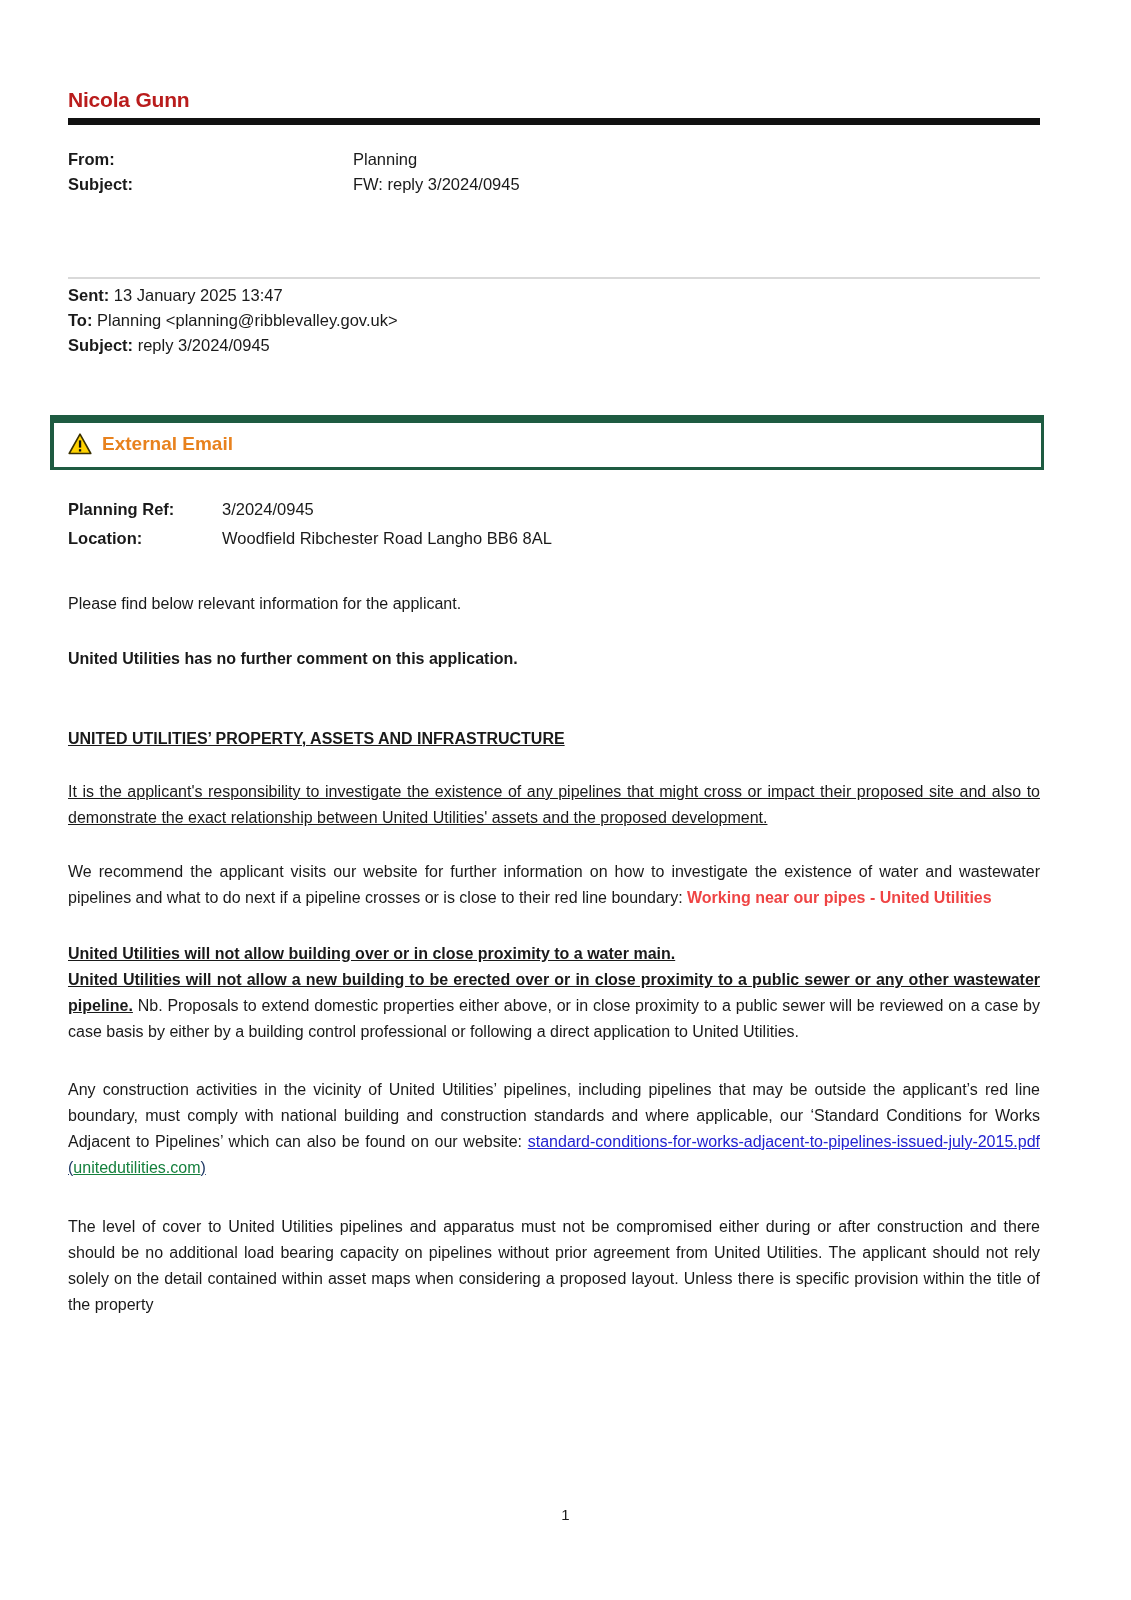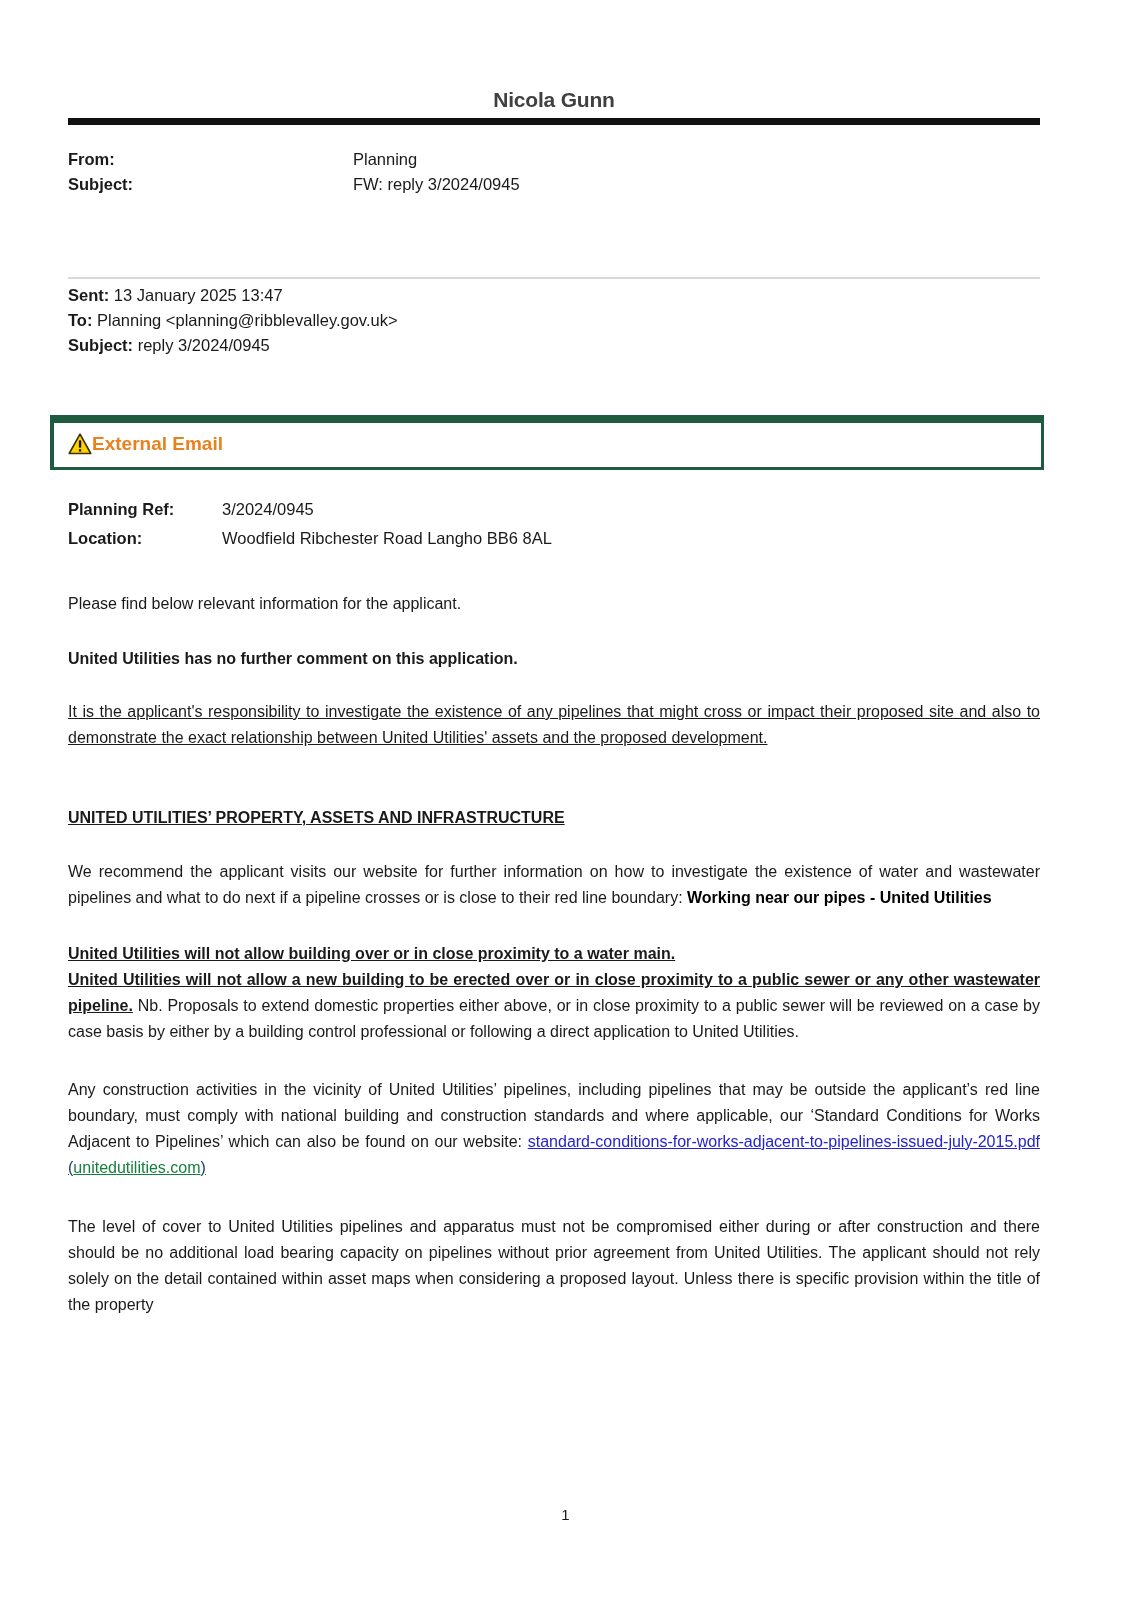--- a/index.html
+++ b/index.html
@@ -15,23 +15,22 @@
   .page {
     position: absolute;
     left: 68px;
     top: 0;
     width: 972px;
   }
   .recipient-name {
     margin-top: 88px;
     font-size: 21px;
     font-weight: bold;
-    color: #404040;
+    color: #b91c1c;
     letter-spacing: -0.2px;
-    text-align: center;
   }
   .thick-rule {
     margin-top: 6px;
     height: 7px;
     background: #111;
   }
   .header-fields { margin-top: 22px; }
   .hf-row { display: flex; line-height: 25px; font-size: 16.5px; }
   .hf-label { font-weight: bold; width: 285px; flex: 0 0 285px; }
   .light-rule {
@@ -45,21 +44,21 @@
   .external-box {
     margin-top: 57px;
     margin-left: -18px;
     margin-right: -4px;
     border: 3px solid #1e5b41;
     border-top-width: 8px;
     border-left-width: 4px;
     background: #ffffff;
     padding: 10px 16px 12px 14px;
   }
-  .ext-title-row { display: flex; align-items: flex-start; }
+  .ext-title-row { display: flex; align-items: flex-start; gap: 10px; }
   .ext-title {
     color: #e8821e;
     font-weight: bold;
     font-size: 19px;
   }
   .ext-body {
     margin-top: 4px;
     font-size: 16.5px;
     line-height: 24px;
     color: #1a1a1a;
@@ -76,21 +75,21 @@
   .p-nocomment { margin-top: 29px; font-weight: bold; }
   .p-heading { margin-top: 54px; font-weight: bold; text-decoration: underline; }
   .p-responsibility { margin-top: 27px; text-decoration: underline; }
   .p-recommend { margin-top: 28px; }
   .p-allow { margin-top: 30px; }
   .p-construction { margin-top: 32px; }
   .p-cover { margin-top: 33px; }
 
   .bu { font-weight: bold; text-decoration: underline; }
   .link-bold-blue {
-    color: #000000;
+    color: #ef4444;
     font-weight: bold;
     text-decoration: none;
   }
   .link-pdf { color: #2323d1; text-decoration: underline; }
   .link-paren { color: #1f3864; text-decoration: underline; }
   .link-domain { color: #15803d; text-decoration: underline; }
 
   .page-number {
     position: absolute;
     top: 1506px;
@@ -150,23 +149,23 @@
     <div class="ref-row">
       <span class="ref-label">Location:</span>
       <span class="ref-value">Woodfield Ribchester Road Langho BB6 8AL</span>
     </div>
   </div>
 
   <p class="para p-intro">Please find below relevant information for the applicant.</p>
 
   <p class="para p-nocomment">United Utilities has no further comment on this application.</p>
 
+  <p class="para p-heading">UNITED UTILITIES’ PROPERTY, ASSETS AND INFRASTRUCTURE</p>
+
   <p class="para p-responsibility justify">It is the applicant's responsibility to investigate the existence of any pipelines that might cross or impact their proposed site and also to demonstrate the exact relationship between United Utilities' assets and the proposed development.</p>
-
-  <p class="para p-heading">UNITED UTILITIES’ PROPERTY, ASSETS AND INFRASTRUCTURE</p>
 
   <p class="para p-recommend justify"><span>We recommend the applicant visits our website for further information on how to investigate the existence of water and wastewater pipelines and what to do next if a pipeline crosses or is close to their red line boundary: </span><a href="#" class="link-bold-blue">Working near our pipes - United Utilities</a></p>
 
   <p class="para p-allow justify"><span class="bu">United Utilities will not allow building over or in close proximity to a water main.</span><br><span class="bu">United Utilities will not allow a new building to be erected over or in close proximity to a public sewer or any other wastewater pipeline.</span><span> Nb. Proposals to extend domestic properties either above, or in close proximity to a public sewer will be reviewed on a case by case basis by either by a building control professional or following a direct application to United Utilities.</span></p>
 
   <p class="para p-construction justify"><span>Any construction activities in the vicinity of United Utilities’ pipelines, including pipelines that may be outside the applicant’s red line boundary, must comply with national building and construction standards and where applicable, our ‘Standard Conditions for Works Adjacent to Pipelines’ which can also be found on our website: </span><a href="#" class="link-pdf">standard-conditions-for-works-adjacent-to-pipelines-issued-july-2015.pdf</a><span class="link-paren"> (</span><a href="#" class="link-domain">unitedutilities.com</a><span class="link-paren">)</span></p>
 
   <p class="para p-cover justify">The level of cover to United Utilities pipelines and apparatus must not be compromised either during or after construction and there should be no additional load bearing capacity on pipelines without prior agreement from United Utilities. The applicant should not rely solely on the detail contained within asset maps when considering a proposed layout. Unless there is specific provision within the title of the property</p>
 
 </div>

